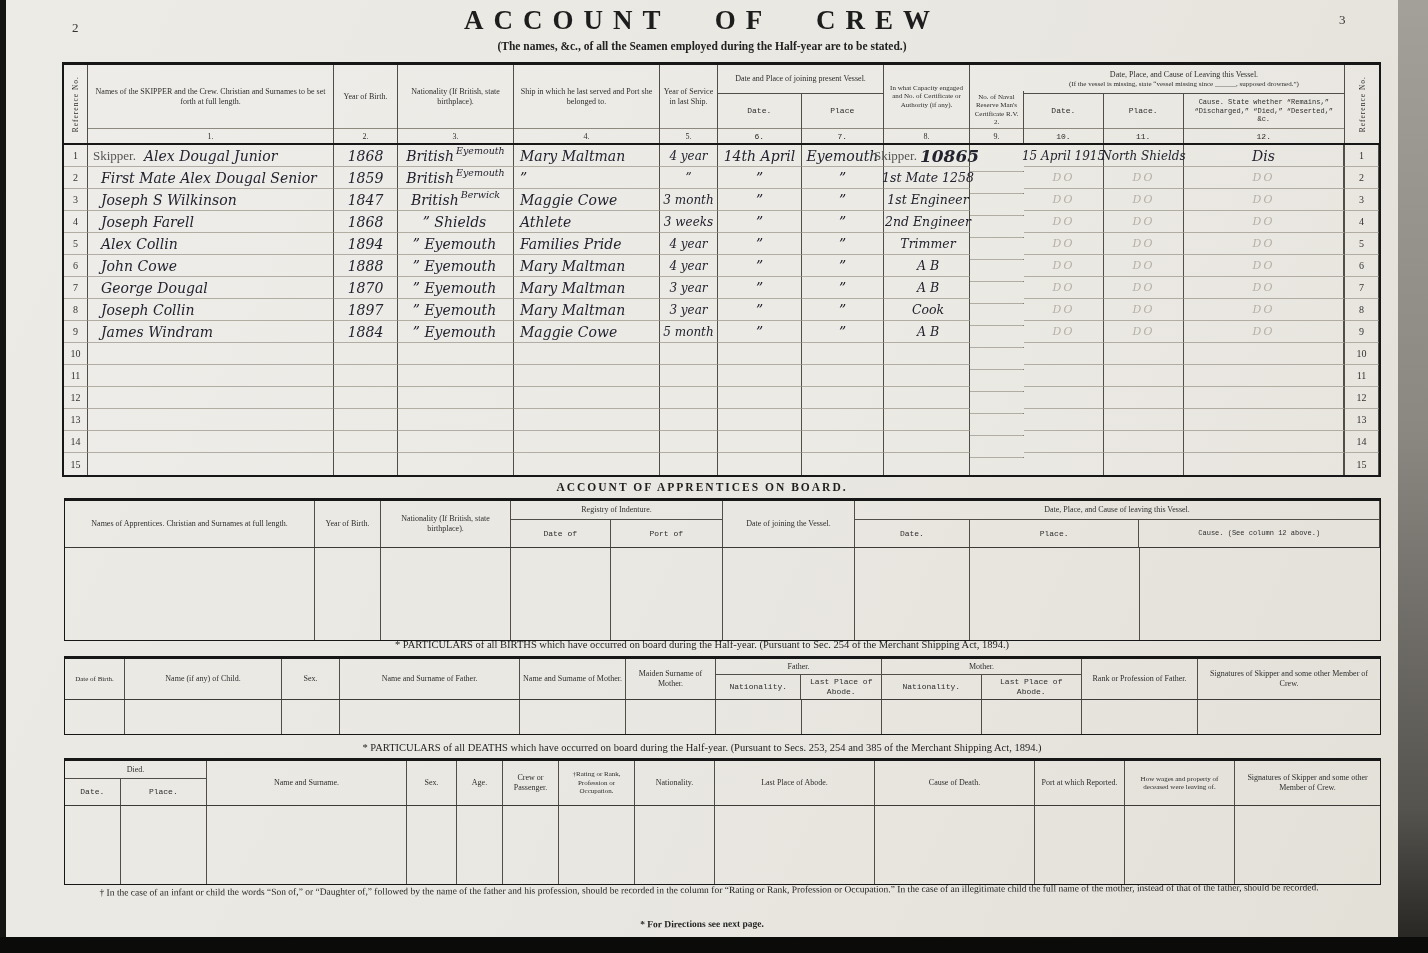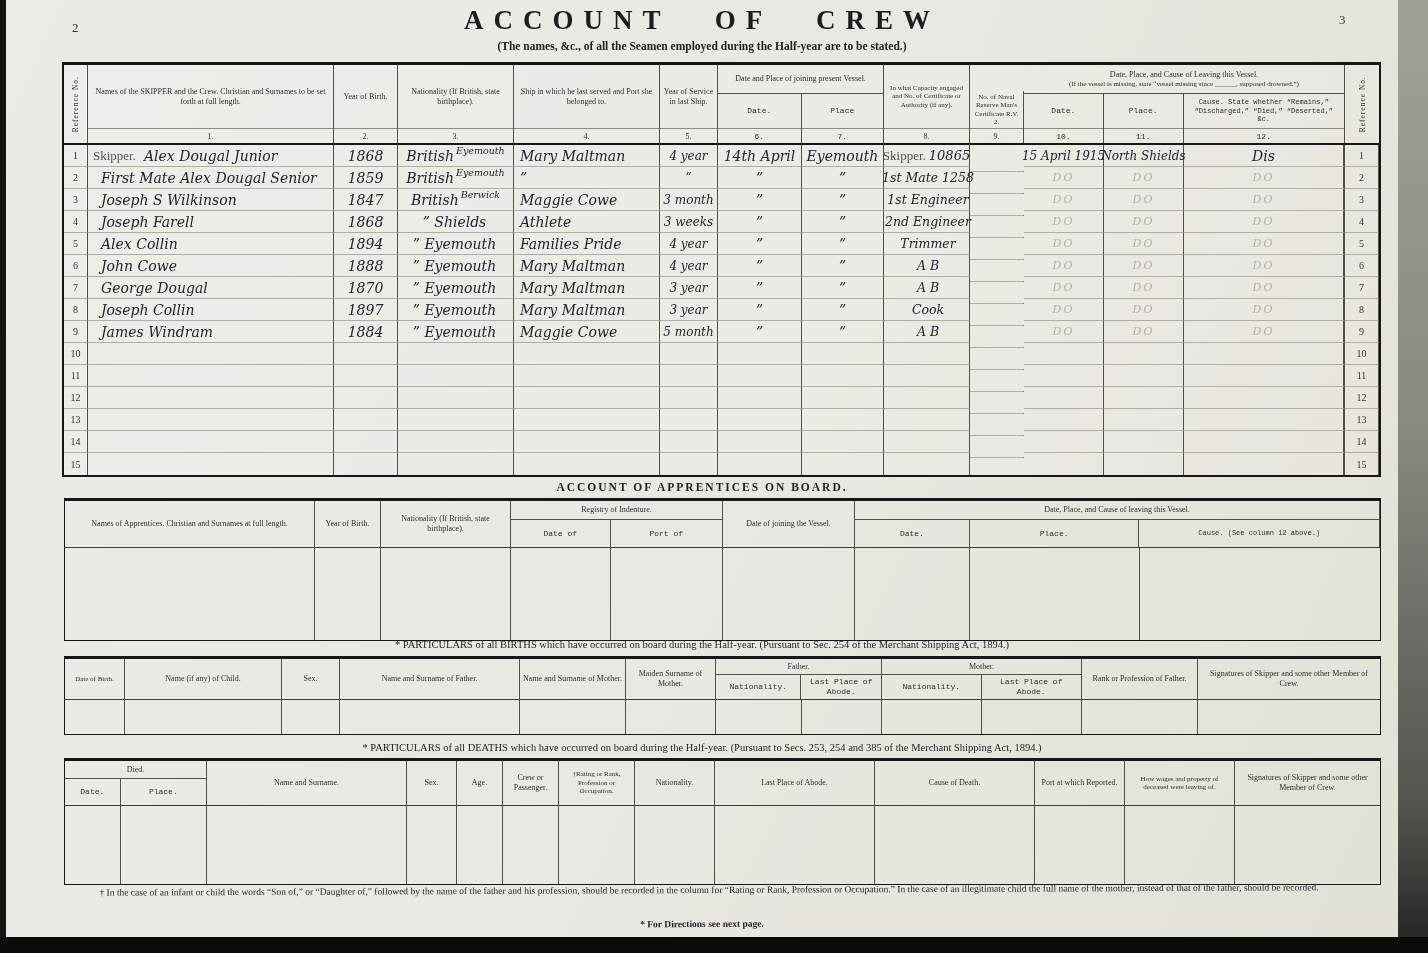--- a/index.html
+++ b/index.html
@@ -182,21 +182,21 @@
     <div class="cell w3 ctr">
       <span class="hand">British</span>
       <span class="hand natnote">Eyemouth</span>
     </div>
     <div class="cell w4 hand" style="padding-left:6px;">Mary Maltman</div>
     <div class="cell w5 ctr hand svc">4 year</div>
     <div class="cell w6 ctr hand">14th April</div>
     <div class="cell w7 ctr hand">Eyemouth</div>
     <div class="cell w8 ctr">
       <span class="printedlab">Skipper.</span>
-      <span class="hand" style="font-size:13px;">10865</span>
+      <span class="hand" style="font-size:17px;font-weight:bold;">10865</span>
     </div>
     <div class="cell w9 ctr"></div>
     <div class="cell w10 ctr hand lv" style="font-size:12px;">15 April 1915</div>
     <div class="cell w11 ctr hand lv" style="font-size:12px;">North Shields</div>
     <div class="cell w12 ctr hand lv heavy">Dis</div>
     <div class="cell wB num">1</div>
   </div>
 
   <div class="crow">
     <div class="cell wA num">2</div>

